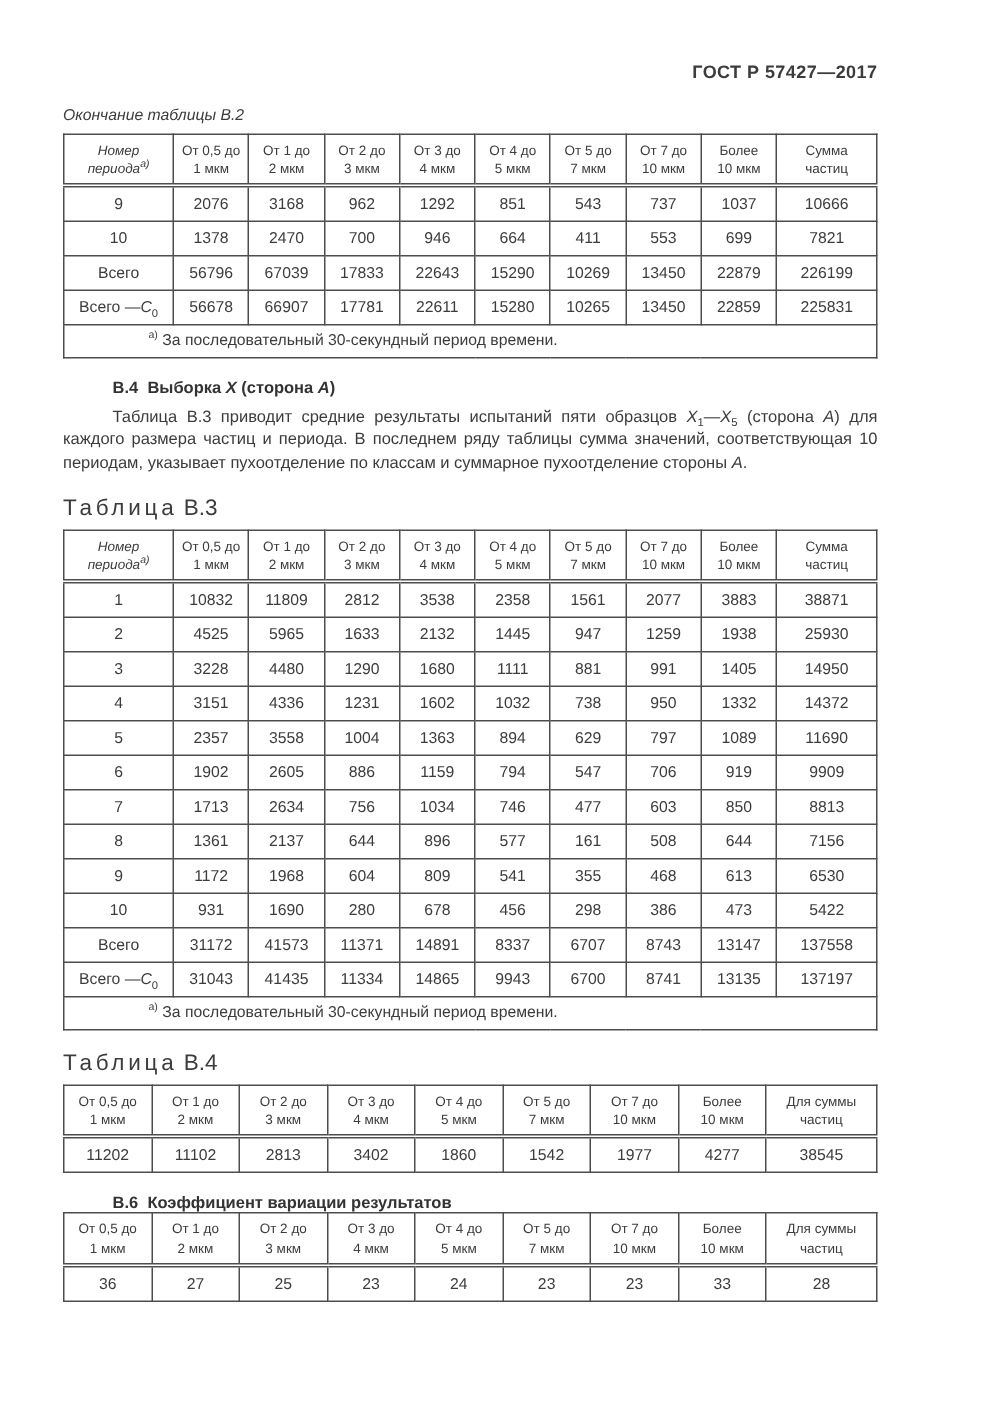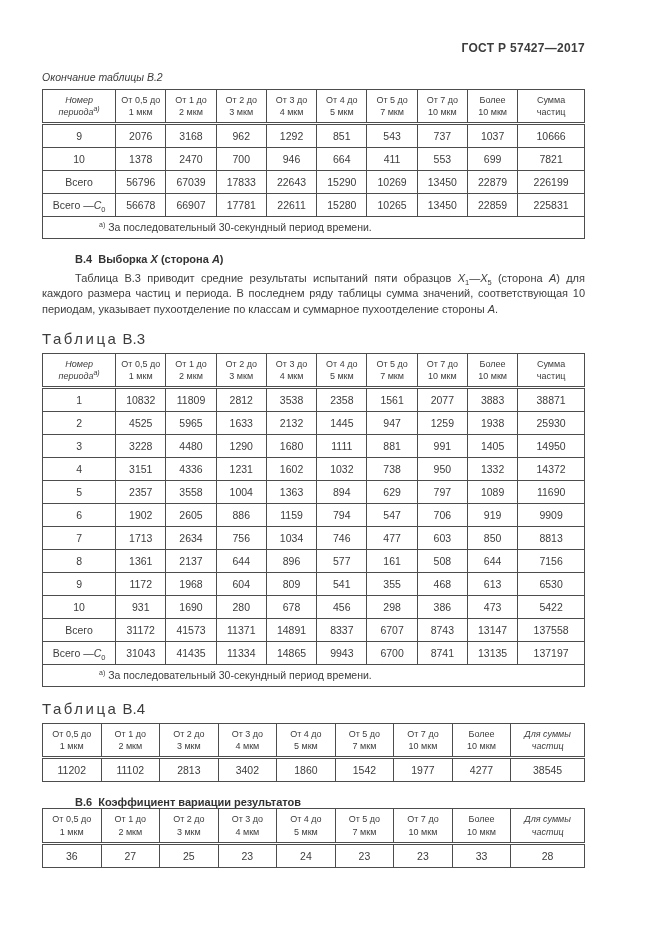--- a/index.html
+++ b/index.html
@@ -91,21 +91,21 @@
     font-size: 7.5px;
     vertical-align: sub;
     line-height: 0;
   }
   
   .cols10 thead th:first-child { width: 13.8%; font-style: italic; }
   .cols10 thead th { width: 9.2%; }
   .cols10 thead th:last-child { width: 12.5%; }
   
   .cols9 thead th { width: 10.77%; }
-  .cols9 thead th:last-child { width: 13.8%; font-style: italic; }
+  .cols9 thead th:last-child { width: 13.8%; }
   i { font-style: italic; }
 </style>
 </head>
 <body>
 
 <div class="doc-header">ГОСТ Р 57427—2017</div>
 
 <div class="content">
 
   <div class="caption-italic">Окончание таблицы В.2</div>

